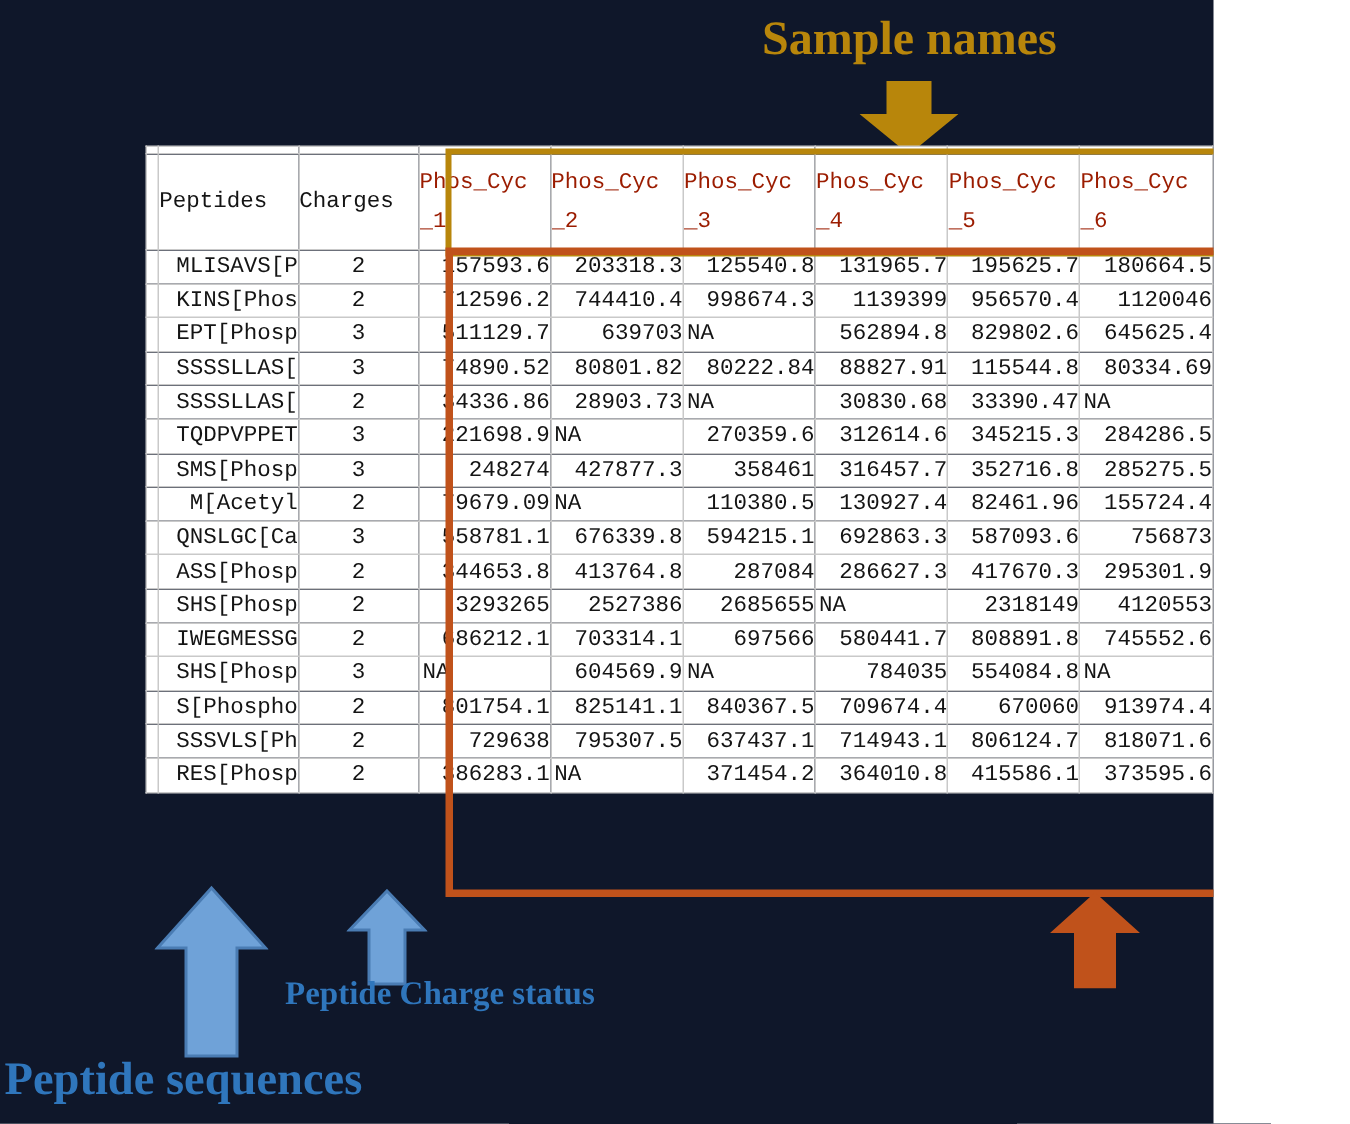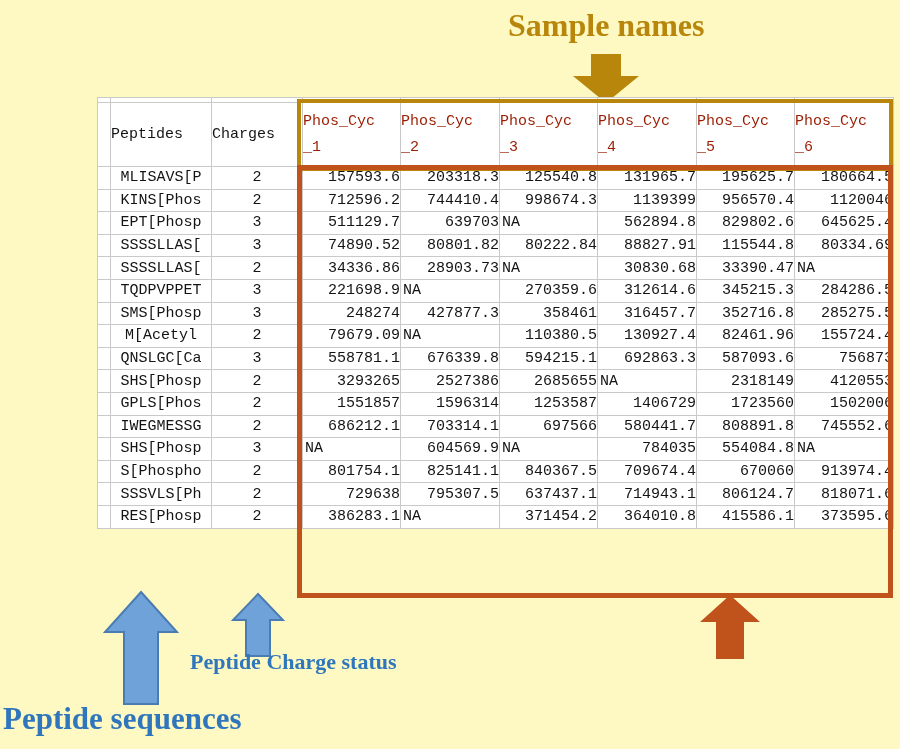--- a/index.html
+++ b/index.html
@@ -1,18 +1,18 @@
 <!DOCTYPE html>
 <html><head>
 <meta charset="utf-8">
 <style>
   * { margin:0; padding:0; box-sizing:border-box; }
   body { background:#fff; }
   .stage {
-    position:relative; width:900px; height:749px; background:#fef9c3;
+    position:relative; width:809px; height:749px; background:#0f172a;
     font-family:"DejaVu Sans Mono", monospace; overflow:hidden;
   }
 
   
   table.sheet {
     position:absolute; left:97px; top:97px;
     border-collapse:collapse; table-layout:fixed;
     font-size:15px; color:#141414;font-family:Liberation Mono, monospace;
   }
   table.sheet td, table.sheet th {
@@ -20,21 +20,21 @@
     white-space:nowrap; font-weight:normal; background:#ffffff;
   }
   tr.partial-row td { height:5px; }
   tr.head-row th { height:64px; vertical-align:middle; }
   th.blue-hd { background:#9dc3e6; text-align:left; padding-left:7px; }
   th.yellow-hd {
     background:#ffff00; color:#9b1c00; text-align:left;
     vertical-align:top; padding:7px 0 0 5px; line-height:26px;
   }
   tr.data-row td { height:22.6px; }
-  td.pep { text-align:center; padding-left:3px; }
+  td.pep { text-align:right; padding-left:3px; }
   td.chg { text-align:center; }
   td.val { text-align:right; padding-right:4px; }
   td.val.na { text-align:left; padding-left:2px; }
   td.sliver { background:#ffffff; }
 
   
   .box { position:absolute; pointer-events:none; }
   .gold-box   { left:297px; top:99px;  width:596px; height:72px;  border:4px solid #b8860b; }
   .orange-box { left:297px; top:165px; width:596px; height:433px; border:5px solid #c0521b; }
 
@@ -213,39 +213,39 @@
       <td class="chg">3</td>
       <td class="val">558781.1</td>
       <td class="val">676339.8</td>
       <td class="val">594215.1</td>
       <td class="val">692863.3</td>
       <td class="val">587093.6</td>
       <td class="val">756873</td>
     </tr>
         <tr class="data-row">
       <td class="sliver"></td>
+      <td class="pep">ASS[Phosp</td>
+      <td class="chg">2</td>
+      <td class="val">344653.8</td>
+      <td class="val">413764.8</td>
+      <td class="val">287084</td>
+      <td class="val">286627.3</td>
+      <td class="val">417670.3</td>
+      <td class="val">295301.9</td>
+    </tr>
+        <tr class="data-row">
+      <td class="sliver"></td>
       <td class="pep">SHS[Phosp</td>
       <td class="chg">2</td>
       <td class="val">3293265</td>
       <td class="val">2527386</td>
       <td class="val">2685655</td>
       <td class="val na">NA</td>
       <td class="val">2318149</td>
       <td class="val">4120553</td>
-    </tr>
-        <tr class="data-row">
-      <td class="sliver"></td>
-      <td class="pep">GPLS[Phos</td>
-      <td class="chg">2</td>
-      <td class="val">1551857</td>
-      <td class="val">1596314</td>
-      <td class="val">1253587</td>
-      <td class="val">1406729</td>
-      <td class="val">1723560</td>
-      <td class="val">1502006</td>
     </tr>
         <tr class="data-row">
       <td class="sliver"></td>
       <td class="pep">IWEGMESSG</td>
       <td class="chg">2</td>
       <td class="val">686212.1</td>
       <td class="val">703314.1</td>
       <td class="val">697566</td>
       <td class="val">580441.7</td>
       <td class="val">808891.8</td>

